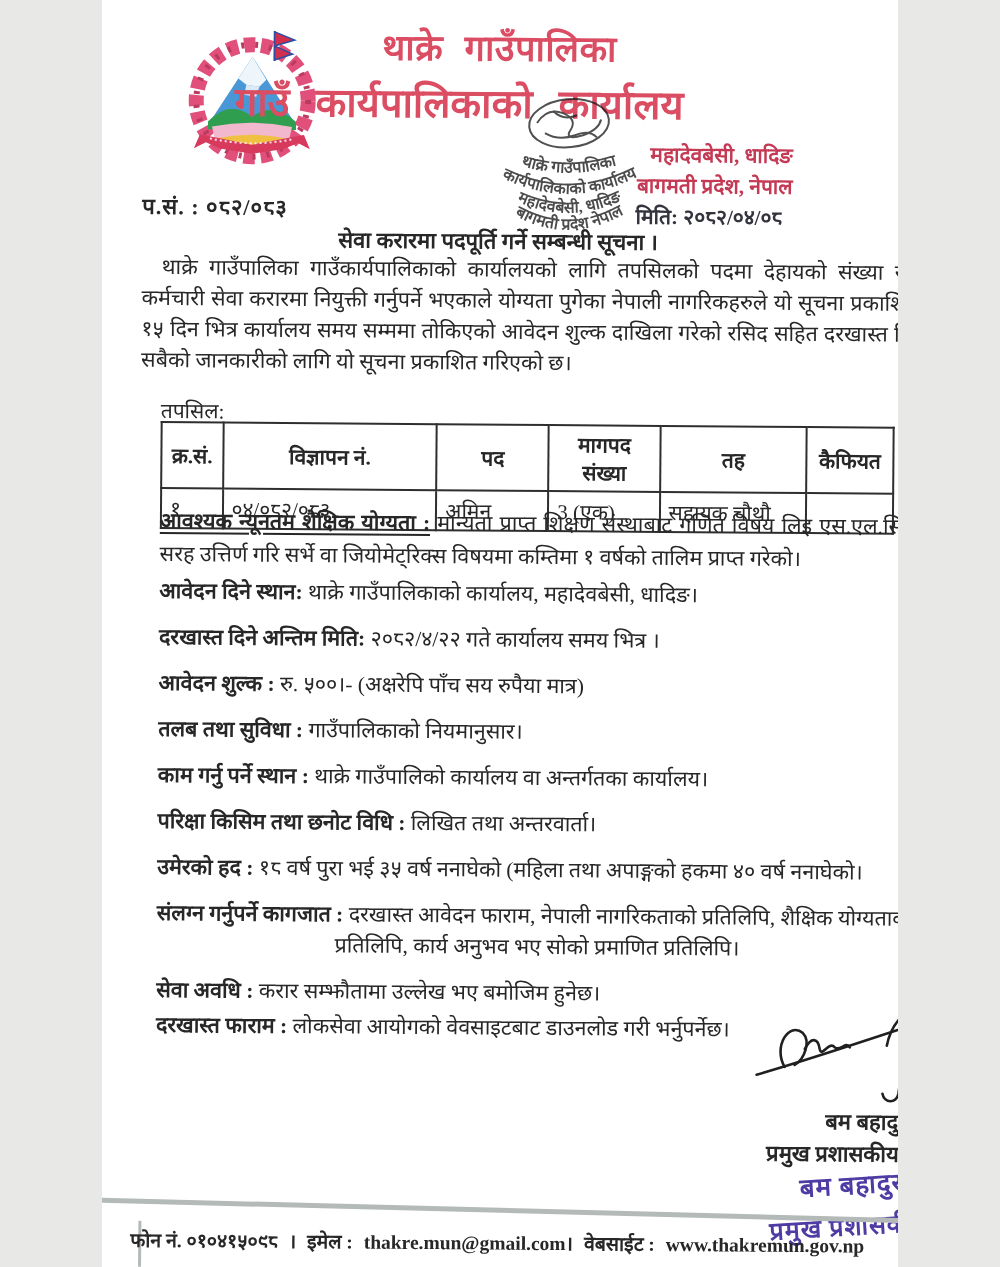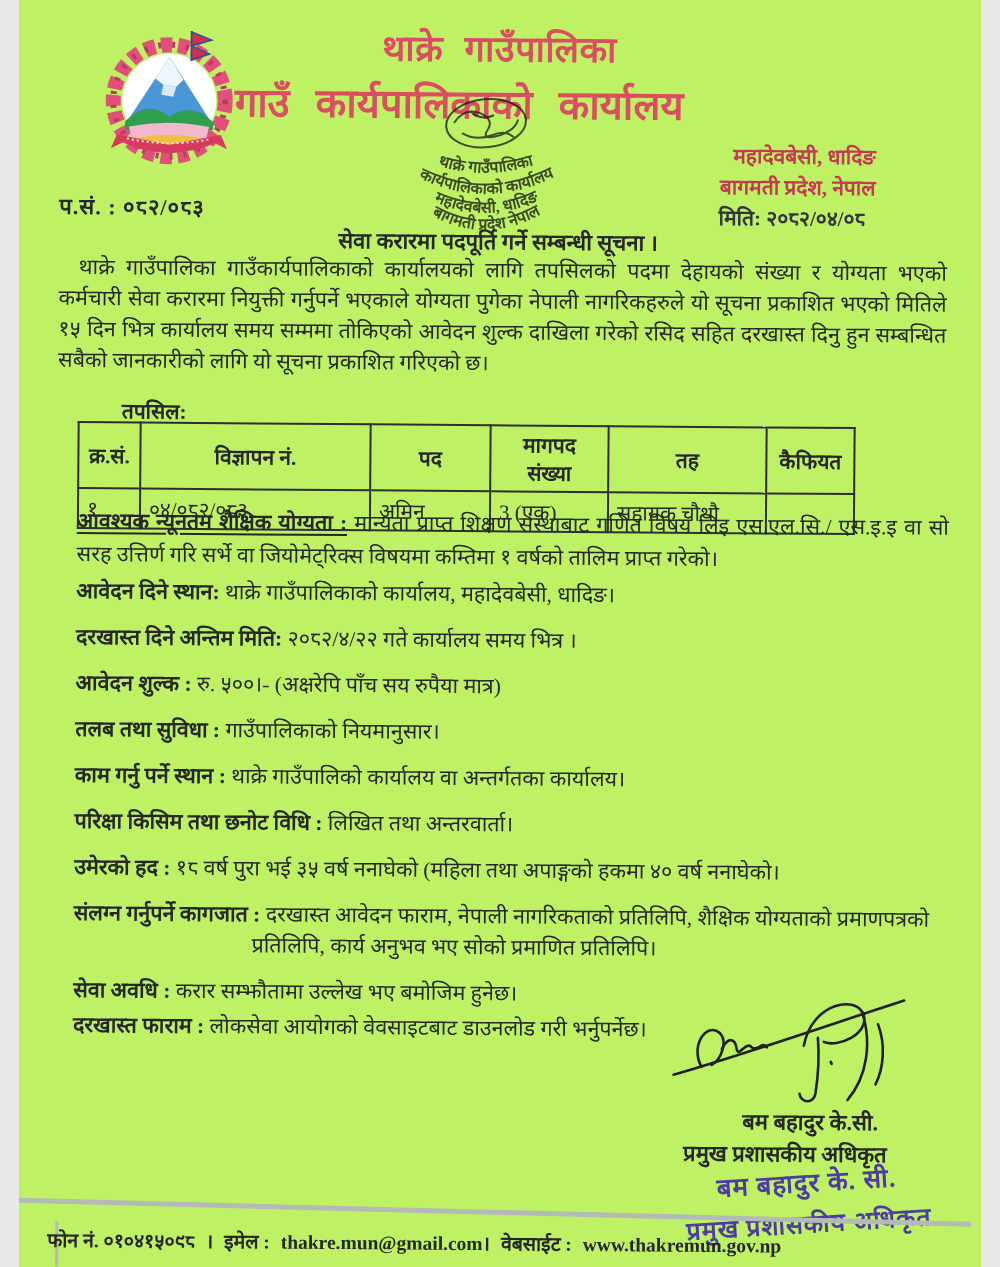--- a/index.html
+++ b/index.html
@@ -1,18 +1,18 @@
 <!DOCTYPE html>
 <html lang="ne"><head>
 <meta charset="utf-8">
 <style>
   html,body{margin:0;padding:0;background:#e8e8e6;}
   .page{
-    position:relative;width:962px;height:1267px;margin:0 auto;
-    background:#bef264;overflow:hidden;
+    position:relative;width:796px;height:1267px;margin:0 auto;
+    background:#ffffff;overflow:hidden;
     font-family:"Liberation Serif", serif;color:#272727;
   }
   .tilt{position:absolute;inset:0;transform:rotate(0.45deg);transform-origin:60px 0;}
 
   
   .emblem{position:absolute;left:85px;top:26px;width:132px;height:146px;}
   .title1{position:absolute;left:0;top:20px;width:100%;text-align:center;
     font-size:36px;font-weight:bold;color:#db4d63;word-spacing:12px;letter-spacing:.5px;}
   .title2{position:absolute;left:0;top:72px;width:100%;text-align:center;
     font-size:40px;font-weight:bold;color:#db4d63;word-spacing:16px;transform:translateX(-40px);}
@@ -20,21 +20,21 @@
   .letter-no{position:absolute;left:42px;top:190px;font-size:22px;font-weight:bold;letter-spacing:1px;}
   .addr{position:absolute;right:104px;top:136px;text-align:right;font-size:21px;line-height:31px;font-weight:bold;}
   .addr .red{color:#c43a55;}
   .addr .date{color:#33343d;padding-right:10px;}
 
   
   .notice-title{position:absolute;left:0;top:222px;width:100%;text-align:center;
     font-size:22px;font-weight:bold;}
   .body-par{position:absolute;left:42px;top:252px;width:888px;
     font-size:21.5px;line-height:31px;text-align:justify;text-indent:20px;font-weight:500;}
-  .tapasil{position:absolute;left:62px;top:396px;font-size:21px;font-weight:bold;margin-left:44px;}
+  .tapasil{position:absolute;left:62px;top:396px;font-size:21px;font-weight:normal;}
 
   
   table.t{position:absolute;left:62px;top:421px;border-collapse:collapse;table-layout:fixed;}
   table.t th, table.t td{border:2px solid #2e2e2e;font-size:21px;padding:4px 8px;height:30px;}
   table.t th{font-weight:bold;text-align:center;}
   table.t td{text-align:left;}
   td.center{text-align:left;padding-left:14px;}
   .c0{width:62px}.c1{width:230px}.c2{width:120px}.c3{width:118px}.c4{width:158px}.c5{width:88px}
 
   

